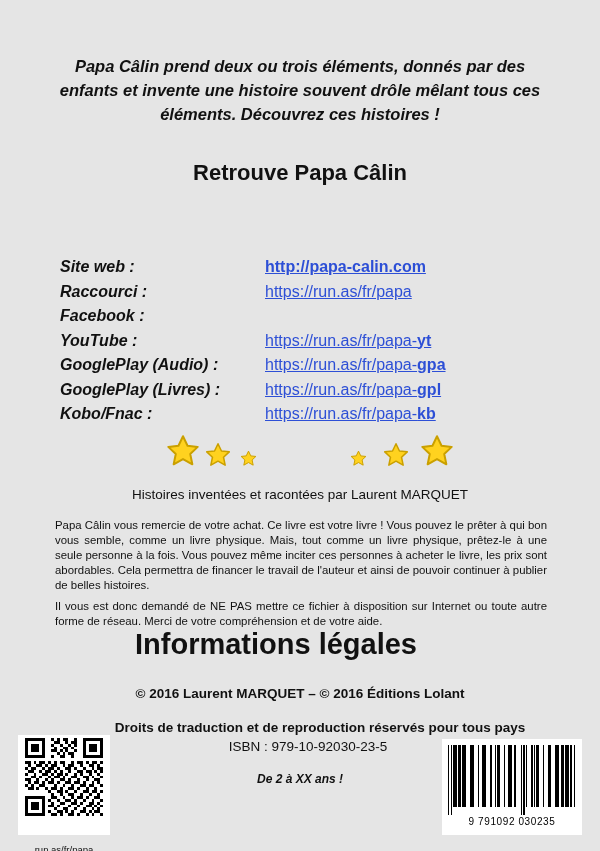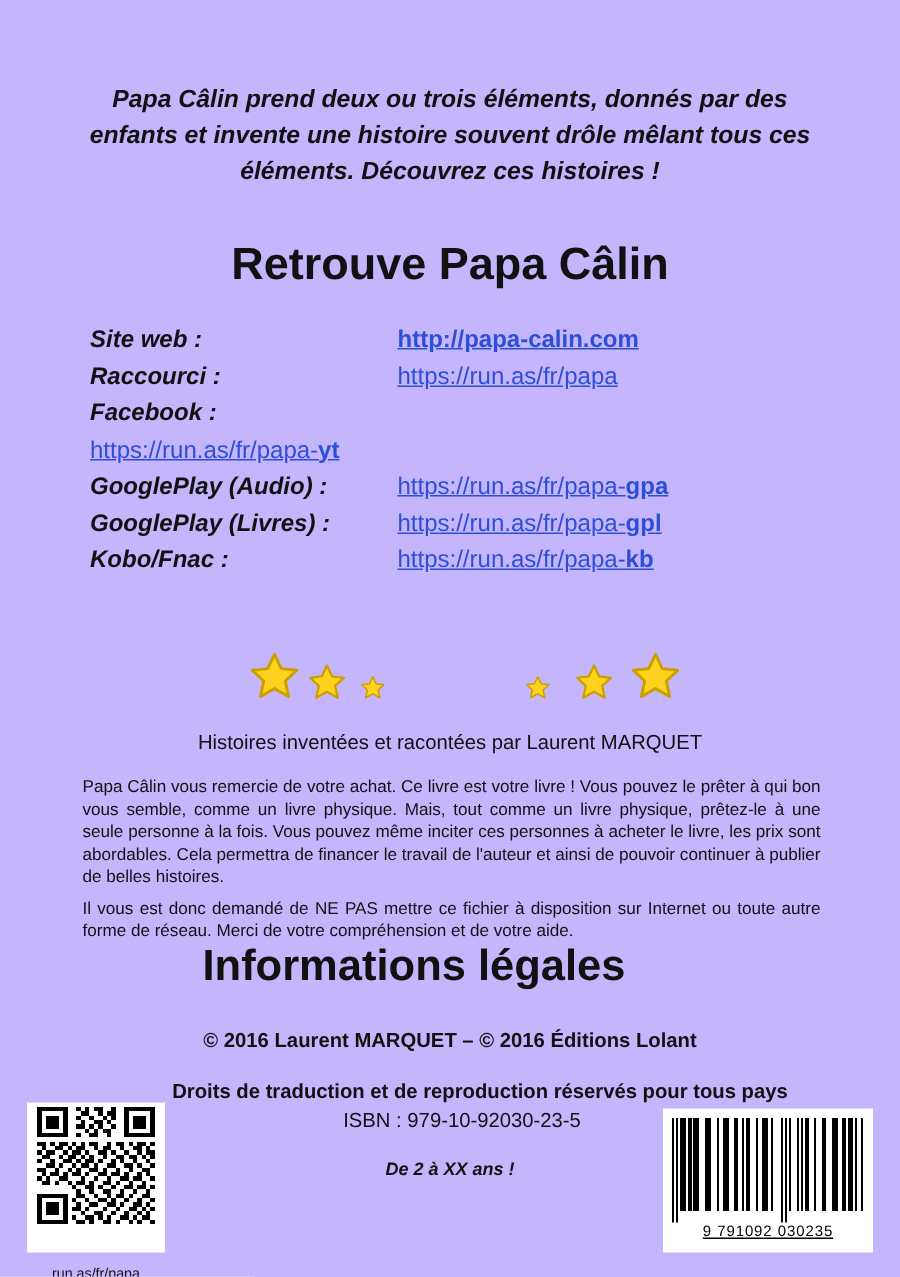--- a/index.html
+++ b/index.html
@@ -10,21 +10,21 @@
     width: 600px;
     height: 851px;
     background: #ffffff;
     font-family: "Liberation Sans", sans-serif;
     overflow: hidden;
   }
   .page {
     position: relative;
     width: 600px;
     height: 851px;
-    background: #c4b5fd;
+    background: #e5e5e5;
     box-sizing: border-box;
     overflow: hidden;
   }
   .intro {
     position: absolute;
     top: 55px;
     left: 45px;
     width: 510px;
     text-align: center;
     font-style: italic;
@@ -32,21 +32,21 @@
     font-size: 16.5px;
     line-height: 1.45;
     color: #111111;
   }
   .title-retrouve {
     position: absolute;
     top: 160px;
     left: 0;
     width: 600px;
     text-align: center;
-    font-size: 30px;
+    font-size: 22px;
     font-weight: bold;
     color: #111111;
   }
   .links {
     position: absolute;
     top: 218px;
     left: 60px;
     width: 480px;
   }
   .link-row {
@@ -54,20 +54,21 @@
     align-items: baseline;
     height: 24.5px;
   }
   .link-label {
     width: 205px;
     font-style: italic;
     font-weight: bold;
     font-size: 16px;
     color: #111111;
     white-space: nowrap;
+    margin-top: 40px;
   }
   .link-url {
     font-size: 16px;
     color: #2d4fd6;
     text-decoration: underline;
     white-space: nowrap;
   }
   .link-url.first {
     font-weight: bold;
   }
@@ -179,21 +180,20 @@
   }
   .barcode-block {
     position: absolute;
     right: 18px;
     top: 739px;
     width: 140px;
     height: 96px;
     background: #ffffff;
     box-sizing: border-box;
     padding: 4px 4px 0 4px;
-    text-decoration: underline;
   }
   .barcode-bars {
     display: block;
     width: 132px;
     height: 72px;
   }
   .barcode-digits {
     font-family: "Liberation Sans", sans-serif;
     font-size: 10px;
     letter-spacing: 0.6px;
@@ -217,20 +217,21 @@
       <a class="link-url first" href="#"><span>http://papa-calin.com</span><span class="suffix"></span></a>
     </div>
     <div class="link-row">
       <span class="link-label">Raccourci :</span>
       <a class="link-url" href="#"><span>https://run.as/fr/papa</span><span class="suffix"></span></a>
     </div>
     <div class="link-row">
       <span class="link-label">Facebook :</span>
     </div>
     <div class="link-row">
+      <span class="link-label">YouTube :</span>
       <a class="link-url" href="#"><span>https://run.as/fr/papa-</span><span class="suffix">yt</span></a>
     </div>
     <div class="link-row">
       <span class="link-label">GooglePlay (Audio) :</span>
       <a class="link-url" href="#"><span>https://run.as/fr/papa-</span><span class="suffix">gpa</span></a>
     </div>
     <div class="link-row">
       <span class="link-label">GooglePlay (Livres) :</span>
       <a class="link-url" href="#"><span>https://run.as/fr/papa-</span><span class="suffix">gpl</span></a>
     </div>

